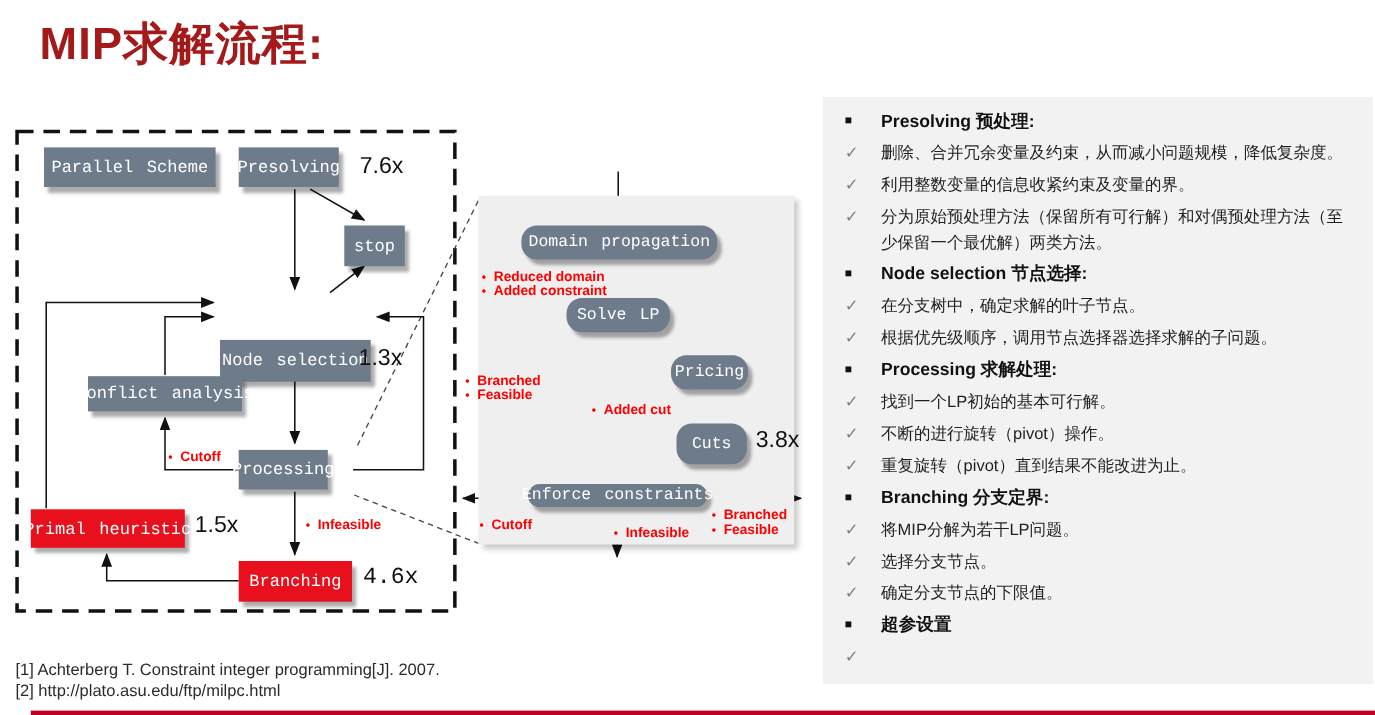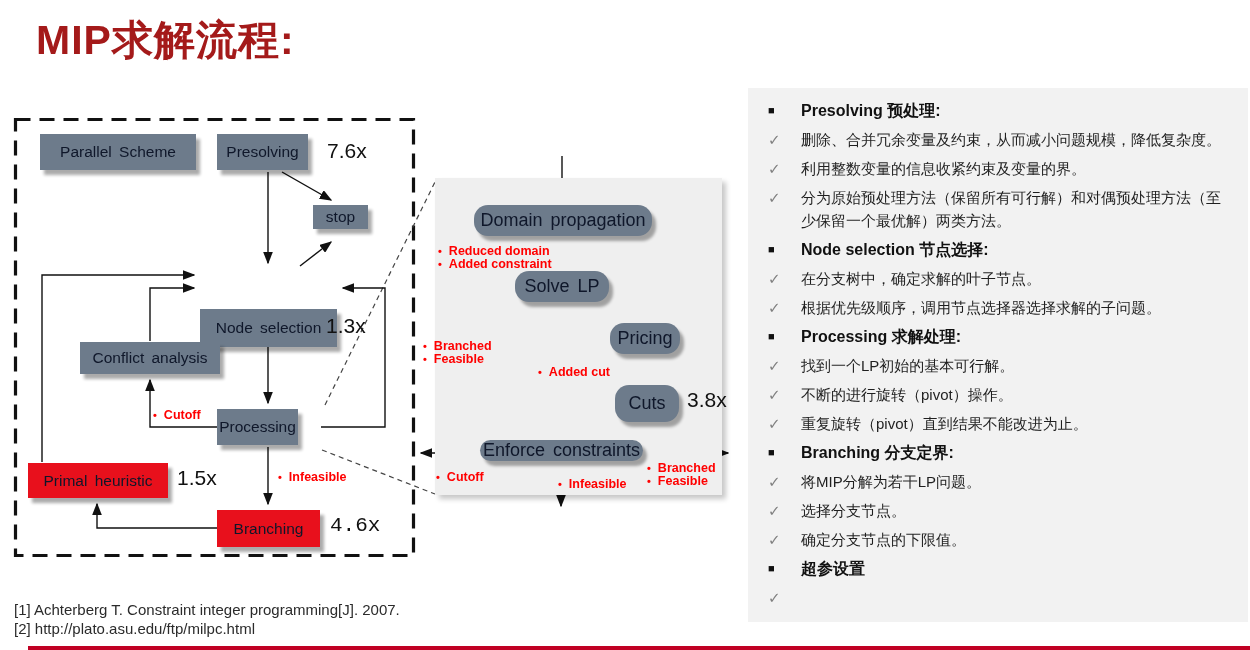--- a/index.html
+++ b/index.html
@@ -9,29 +9,29 @@
   *{margin:0;padding:0;box-sizing:border-box;}
   html,body{background:#fff;}
   body{font-family:"Liberation Sans","DejaVu Sans",sans-serif;}
   #stage{position:relative;width:1250px;height:650px;background:#fff;overflow:hidden;}
 
   .page-title{position:absolute;left:36px;top:13px;font-size:41px;font-weight:800;
     letter-spacing:1px;color:var(--accent-dark-red);}
 
   
   .nbox{position:absolute;display:flex;align-items:center;justify-content:center;
-    background:var(--box-gray);color:#0f172a;font-size:15.5px;word-spacing:3px;
-    box-shadow:4px 5px 3px rgba(0,0,0,0.33);white-space:nowrap;}
+    background:var(--box-gray);color:#ffffff;font-size:15.5px;word-spacing:3px;
+    box-shadow:4px 5px 3px rgba(0,0,0,0.33);white-space:nowrap;font-family:Liberation Mono, monospace;}
   .nbox.red{background:var(--box-red);}
-  .nbox.sm{font-size:18px;border-radius:14px;}
+  .nbox.sm{font-size:15px;border-radius:14px;}
 
   
   .n-parallel{left:40px;top:134px;width:156px;height:36px;}
   .n-presolving{left:217px;top:134px;width:91px;height:36px;}
-  .n-stop{left:313px;top:205px;width:55px;height:24px;}
+  .n-stop{left:313px;top:205px;width:55px;height:37px;}
   .n-nodesel{left:200px;top:269px;width:137px;height:38px;margin-top:40px;}
   .n-conflict{left:80px;top:342px;width:140px;height:32px;}
   .n-processing{left:217px;top:409px;width:81px;height:36px;}
   .n-primal{left:28px;top:463px;width:140px;height:35px;}
   .n-branching{left:217px;top:510px;width:103px;height:37px;}
 
   
   .n-domain{left:474px;top:205px;width:178px;height:31px;}
   .n-solvelp{left:515px;top:271px;width:94px;height:31px;}
   .n-pricing{left:610px;top:323px;width:70px;height:31px;}

